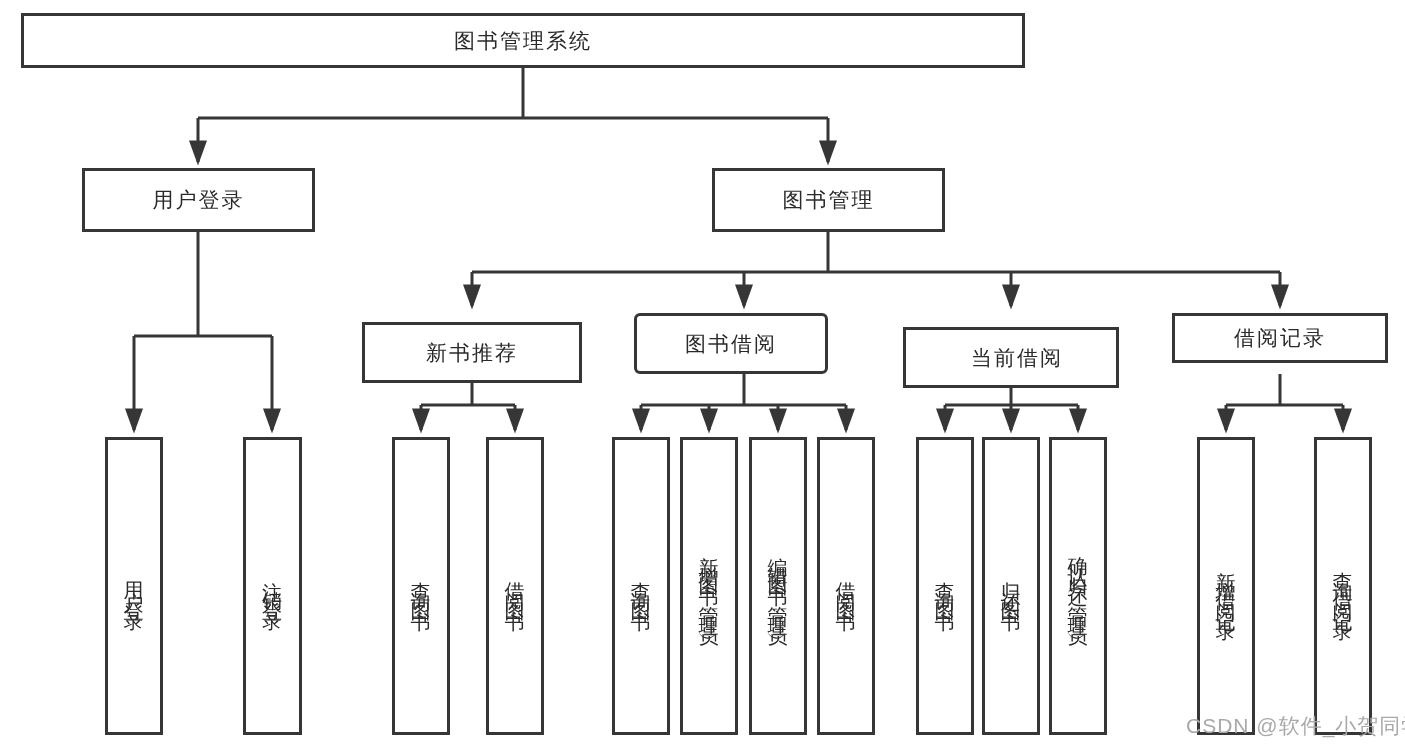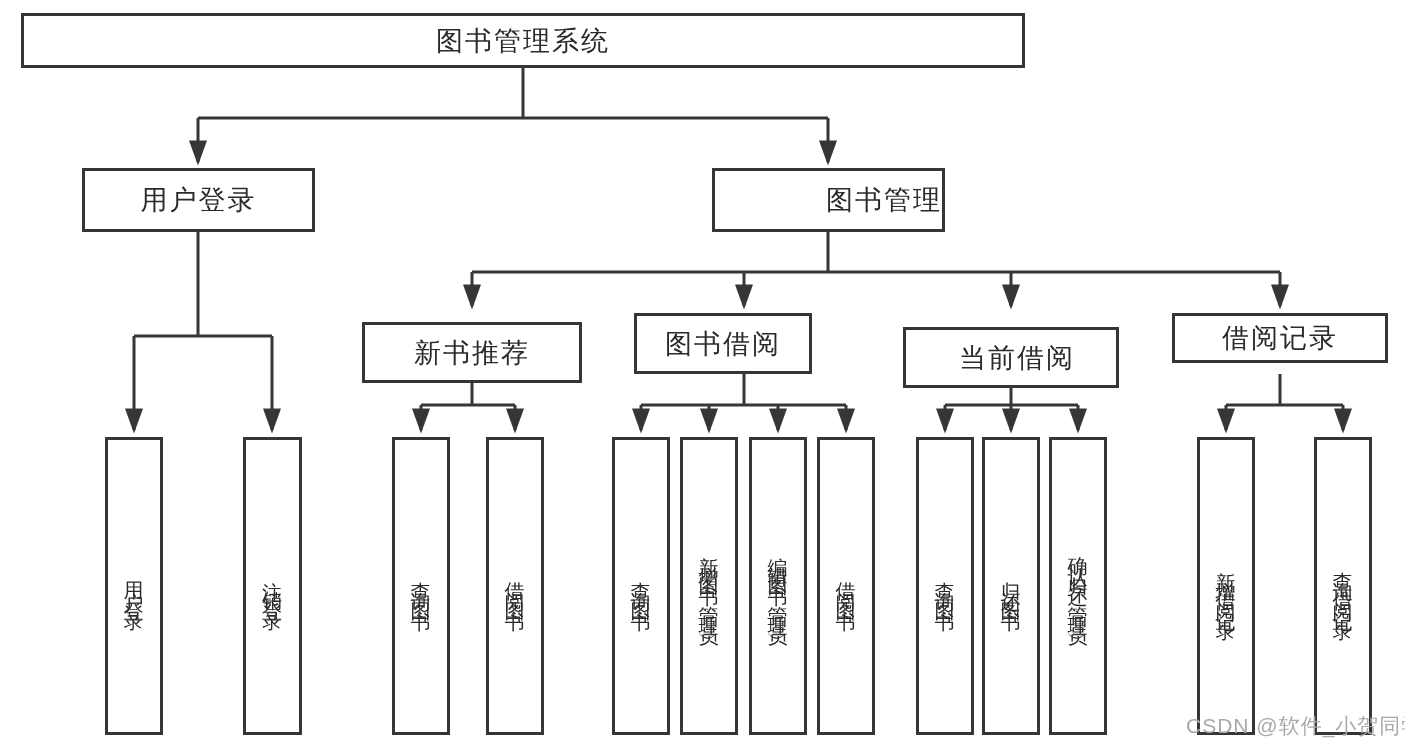--- a/index.html
+++ b/index.html
@@ -19,21 +19,21 @@
     pointer-events: none;
   }
   .hbox {
     position: absolute;
     box-sizing: border-box;
     background: #ffffff;
     border: 3px solid #363636;
     display: flex;
     align-items: center;
     justify-content: center;
-    font-size: 27px;
+    font-size: 21px;
     letter-spacing: 2px;
     color: #2a2a2a;
     white-space: nowrap;
   }
   .vbox {
     position: absolute;
     box-sizing: border-box;
     top: 437px;
     width: 58px;
     height: 298px;
@@ -111,28 +111,28 @@
     </g>
   </svg>
 
   <div class="hbox" style="left:21px; top:13px; width:1004px; height:55px;">
     <span>图书管理系统</span>
   </div>
 
   <div class="hbox" style="left:82px; top:168px; width:233px; height:64px;">
     <span>用户登录</span>
   </div>
-  <div class="hbox" style="left:712px; top:168px; width:233px; height:64px;justify-content:flex-end;">
+  <div class="hbox" style="left:712px; top:168px; width:233px; height:64px;">
     <span>图书管理</span>
   </div>
 
   <div class="hbox" style="left:362px; top:313px; width:220px; height:61px;margin-top:9px;">
     <span>新书推荐</span>
   </div>
-  <div class="hbox" style="left:634px; top:313px; width:178px; height:61px;">
+  <div class="hbox" style="left:634px; top:313px; width:194px; height:61px;border-radius:6px;">
     <span>图书借阅</span>
   </div>
   <div class="hbox" style="left:903px; top:327px; width:216px; height:61px;padding-left:12px;">
     <span>当前借阅</span>
   </div>
   <div class="hbox" style="left:1172px; top:313px; width:216px; height:50px;">
     <span>借阅记录</span>
   </div>
 
   <div class="vbox" style="left:105px;">

